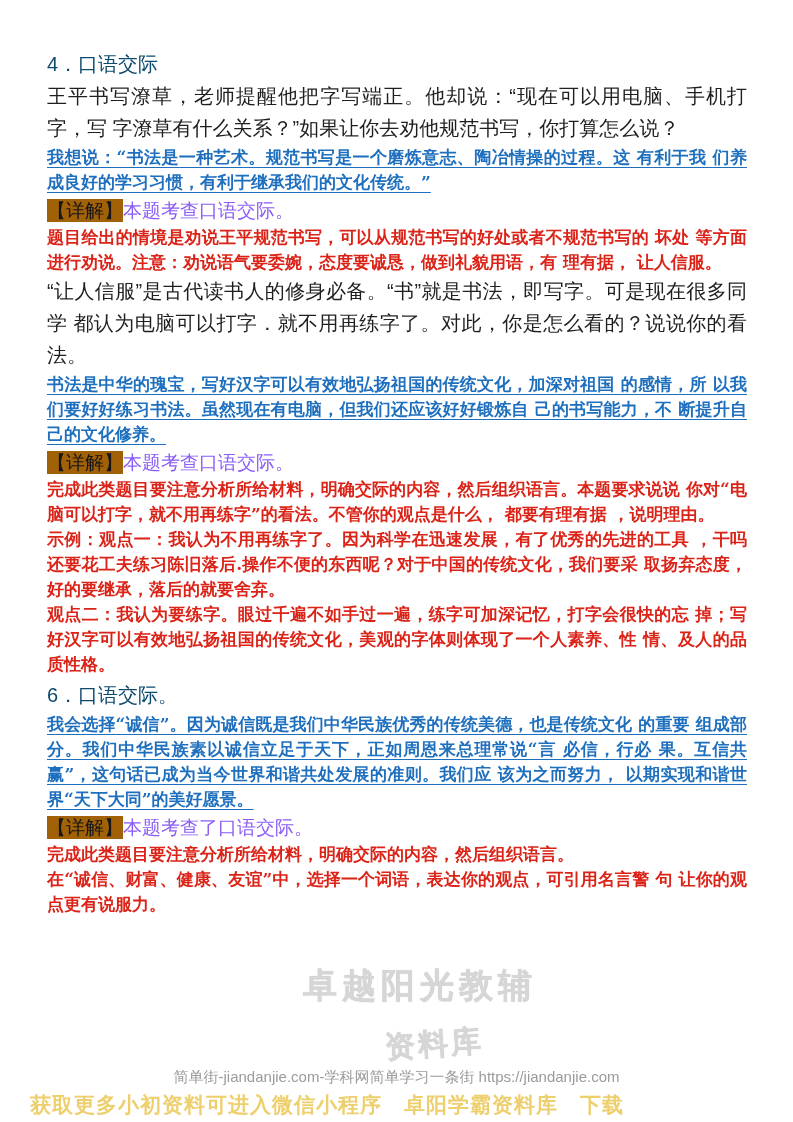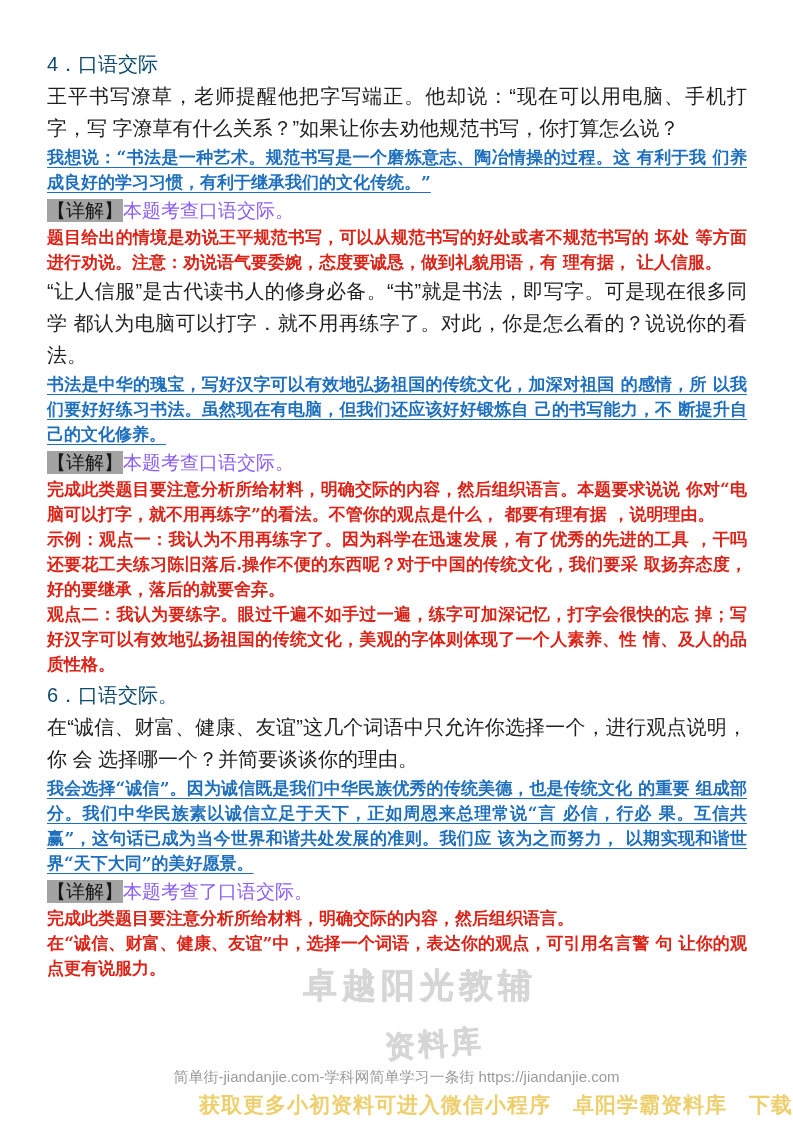--- a/index.html
+++ b/index.html
@@ -36,21 +36,21 @@
     text-decoration-thickness: 1px;
     margin: 1px 0 0 0;
     text-align: justify;
     font-family: "DejaVu Serif", serif;
   }
   .detail-line {
     font-size: 19px; line-height: 29px;
     color: #161616;
     margin-top: 1px;
   }
-  .detail-label { background: #a3a3a3; padding: 1px 0; }
+  .detail-label { background: #a16207; padding: 1px 0; }
   .detail-intro { color: #8b5cf6; }
   .explain {
     font-size: 17px; line-height: 25px;
     font-weight: bold;
     color: #db2318;
     margin: 0;
     text-align: justify;
     font-family: "DejaVu Serif", serif;
   }
   .watermark {
@@ -66,21 +66,21 @@
   .wm2 { left: 385px; top: 1024px; font-size: 30px; letter-spacing: 3px; transform: rotate(-4deg); }
   .footer-gray {
     position: absolute; left: 0; right: 0; top: 1068px;
     text-align: center;
     font-size: 15px;
     color: #9b9b9b;
     z-index: 2;
   }
   .footer-yellow {
     position: absolute; left: 16px; right: 0; top: 1091px;
-    text-align: right;
+    text-align: left;
     font-size: 21px;
     font-weight: bold;
     color: #eecf6d;
     z-index: 2;
     letter-spacing: 1px;
     padding-left: 14px;
   }
 </style>
 </head>
 <body>
@@ -102,21 +102,20 @@
     <p class="q-text">“让人信服”是古代读书人的修身必备。“书”就是书法，即写字。可是现在很多同学 都认为电脑可以打字．就不用再练字了。对此，你是怎么看的？说说你的看法。</p>
     <p class="answer">书法是中华的瑰宝，写好汉字可以有效地弘扬祖国的传统文化，加深对祖国 的感情，所 以我们要好好练习书法。虽然现在有电脑，但我们还应该好好锻炼自 己的书写能力，不 断提升自己的文化修养。</p>
     <div class="detail-line"><span class="detail-label">【详解】</span><span class="detail-intro">本题考查口语交际。</span></div>
     <p class="explain">完成此类题目要注意分析所给材料，明确交际的内容，然后组织语言。本题要求说说 你对“电脑可以打字，就不用再练字”的看法。不管你的观点是什么， 都要有理有据 ，说明理由。</p>
     <p class="explain">示例：观点一：我认为不用再练字了。因为科学在迅速发展，有了优秀的先进的工具 ，干吗还要花工夫练习陈旧落后.操作不便的东西呢？对于中国的传统文化，我们要采 取扬弃态度，好的要继承，落后的就要舍弃。</p>
     <p class="explain">观点二：我认为要练字。眼过千遍不如手过一遍，练字可加深记忆，打字会很快的忘 掉；写好汉字可以有效地弘扬祖国的传统文化，美观的字体则体现了一个人素养、性 情、及人的品质性格。</p>
   </section>
 
   <section class="question">
     <div class="q-heading">6．口语交际。</div>
-    <p class="q-text">在“诚信、财富、健康、友谊”这几个词语中只允许你选择一个，进行观点说明，你 会 选择哪一个？并简要谈谈你的理由。</p>
     <p class="answer">我会选择“诚信”。因为诚信既是我们中华民族优秀的传统美德，也是传统文化 的重要 组成部分。我们中华民族素以诚信立足于天下，正如周恩来总理常说“言 必信，行必 果。互信共赢”，这句话已成为当今世界和谐共处发展的准则。我们应 该为之而努力， 以期实现和谐世界“天下大同”的美好愿景。</p>
     <div class="detail-line"><span class="detail-label">【详解】</span><span class="detail-intro">本题考查了口语交际。</span></div>
     <p class="explain">完成此类题目要注意分析所给材料，明确交际的内容，然后组织语言。</p>
     <p class="explain">在“诚信、财富、健康、友谊”中，选择一个词语，表达你的观点，可引用名言警 句 让你的观点更有说服力。</p>
   </section>
 
 </main>
 
 <div class="footer-gray">简单街-jiandanjie.com-学科网简单学习一条街 https://jiandanjie.com</div>
 <div class="footer-yellow">获取更多小初资料可进入微信小程序　卓阳学霸资料库　下载</div>

